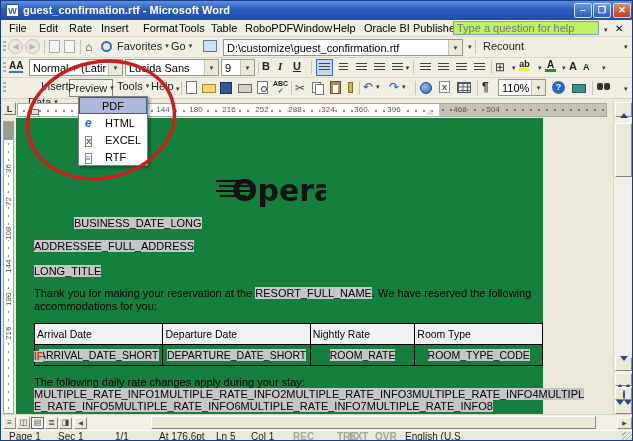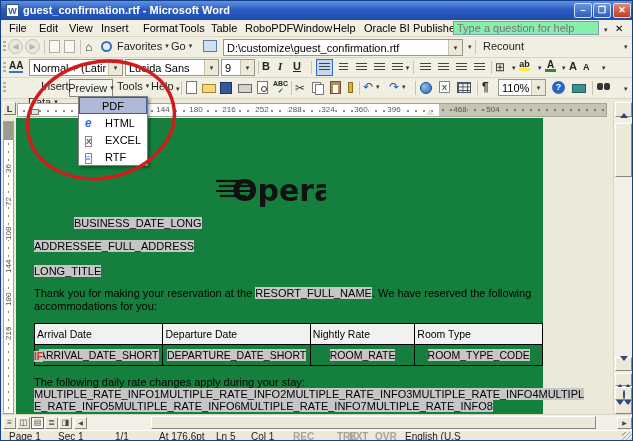--- a/index.html
+++ b/index.html
@@ -32,21 +32,21 @@
   .mitem { position:absolute; top:1px; height:15px; line-height:15px; font-size:11px; color:#000; white-space:nowrap; }
   .tbt { position:absolute; display:flex; align-items:center; justify-content:center; font-size:11px; color:#222; white-space:nowrap; }
   .dd { font-size:7px; color:#333; margin-left:3px; }
   .pressed { border:1px solid #87856f; background:#f6f5ec; }
   .selted  { border:1px solid #316ac5; background:#c8d7f0; }
 
   .combo { position:absolute; background:#fff; border:1px solid #99968a; font-size:11px; display:flex; align-items:center; padding-left:3px; overflow:hidden; white-space:nowrap; }
   .combo .cdd { margin-left:auto; width:14px; align-self:stretch; background:#ece9d8; border-left:1px solid #c5c2b2;
     display:flex; align-items:center; justify-content:center; font-size:7px; color:#333; }
 
-  input.txt { border:1px solid #7f9db9; background:#86efac; font-family:"Liberation Sans",sans-serif; font-size:11px; padding:0 3px; }
+  input.txt { border:1px solid #7f9db9; background:#bef264; font-family:"Liberation Sans",sans-serif; font-size:11px; padding:0 3px; }
   .docic { width:11px; height:13px; background:#fff; border:1px solid #777; }
   .gray-out { filter:grayscale(1); opacity:.55; }
   .circbtn { width:15px; height:15px; border-radius:50%; border:1px solid #9a978a; background:#e5e2d4; color:#8a8779; font-size:8px; line-height:13px; text-align:center; }
   .glyph { font-size:12px; color:#333; }
 
   
   #tabsel { left:2px; top:101px; width:13px; height:13px; background:#ece9d8; border:1px solid #fff; border-right-color:#808070; border-bottom-color:#808070;
     font-size:9px; font-weight:bold; line-height:12px; text-align:center; color:#333; }
   #hruler { left:16px; top:102px; width:590px; height:14px; background:#fff; border:1px solid #a8a69c;
     background-image:radial-gradient(#8f8d80 0.7px, transparent 0.9px); background-size:8px 100%; background-position:2px 1px; }
@@ -124,21 +124,21 @@
     <span class="wicon">W</span>
     <span class="ttl">guest_confirmation.rtf - Microsoft Word</span>
     <span class="capbtn" style="right:42px;">–</span>
     <span class="capbtn" style="right:23px;">❐</span>
     <span class="capbtn close" style="right:3px;">✕</span>
   </div>
 
   <div id="menubar" class="bar">
     <span class="mitem" style="left:8px">File</span>
     <span class="mitem" style="left:38px">Edit</span>
-    <span class="mitem" style="left:68px">View</span>
+    <span class="mitem" style="left:68px">Rate</span>
     <span class="mitem" style="left:100px">Insert</span>
     <span class="mitem" style="left:142px">Format</span>
     <span class="mitem" style="left:178px">Tools</span>
     <span class="mitem" style="left:210px">Table</span>
     <span class="mitem" style="left:244px">RoboPDF</span>
     <span class="mitem" style="left:292px">Window</span>
     <span class="mitem" style="left:332px">Help</span>
     <span class="mitem" style="left:363px">Oracle BI Publisher</span>
     <input class="txt abs" style="left: 452px; top: 1px; width: 146px; height: 14px; color: rgb(119, 119, 119);" placeholder="Type a question for help">
     <span class="mitem dd" style="left:600px; top:2px;">▾</span>

